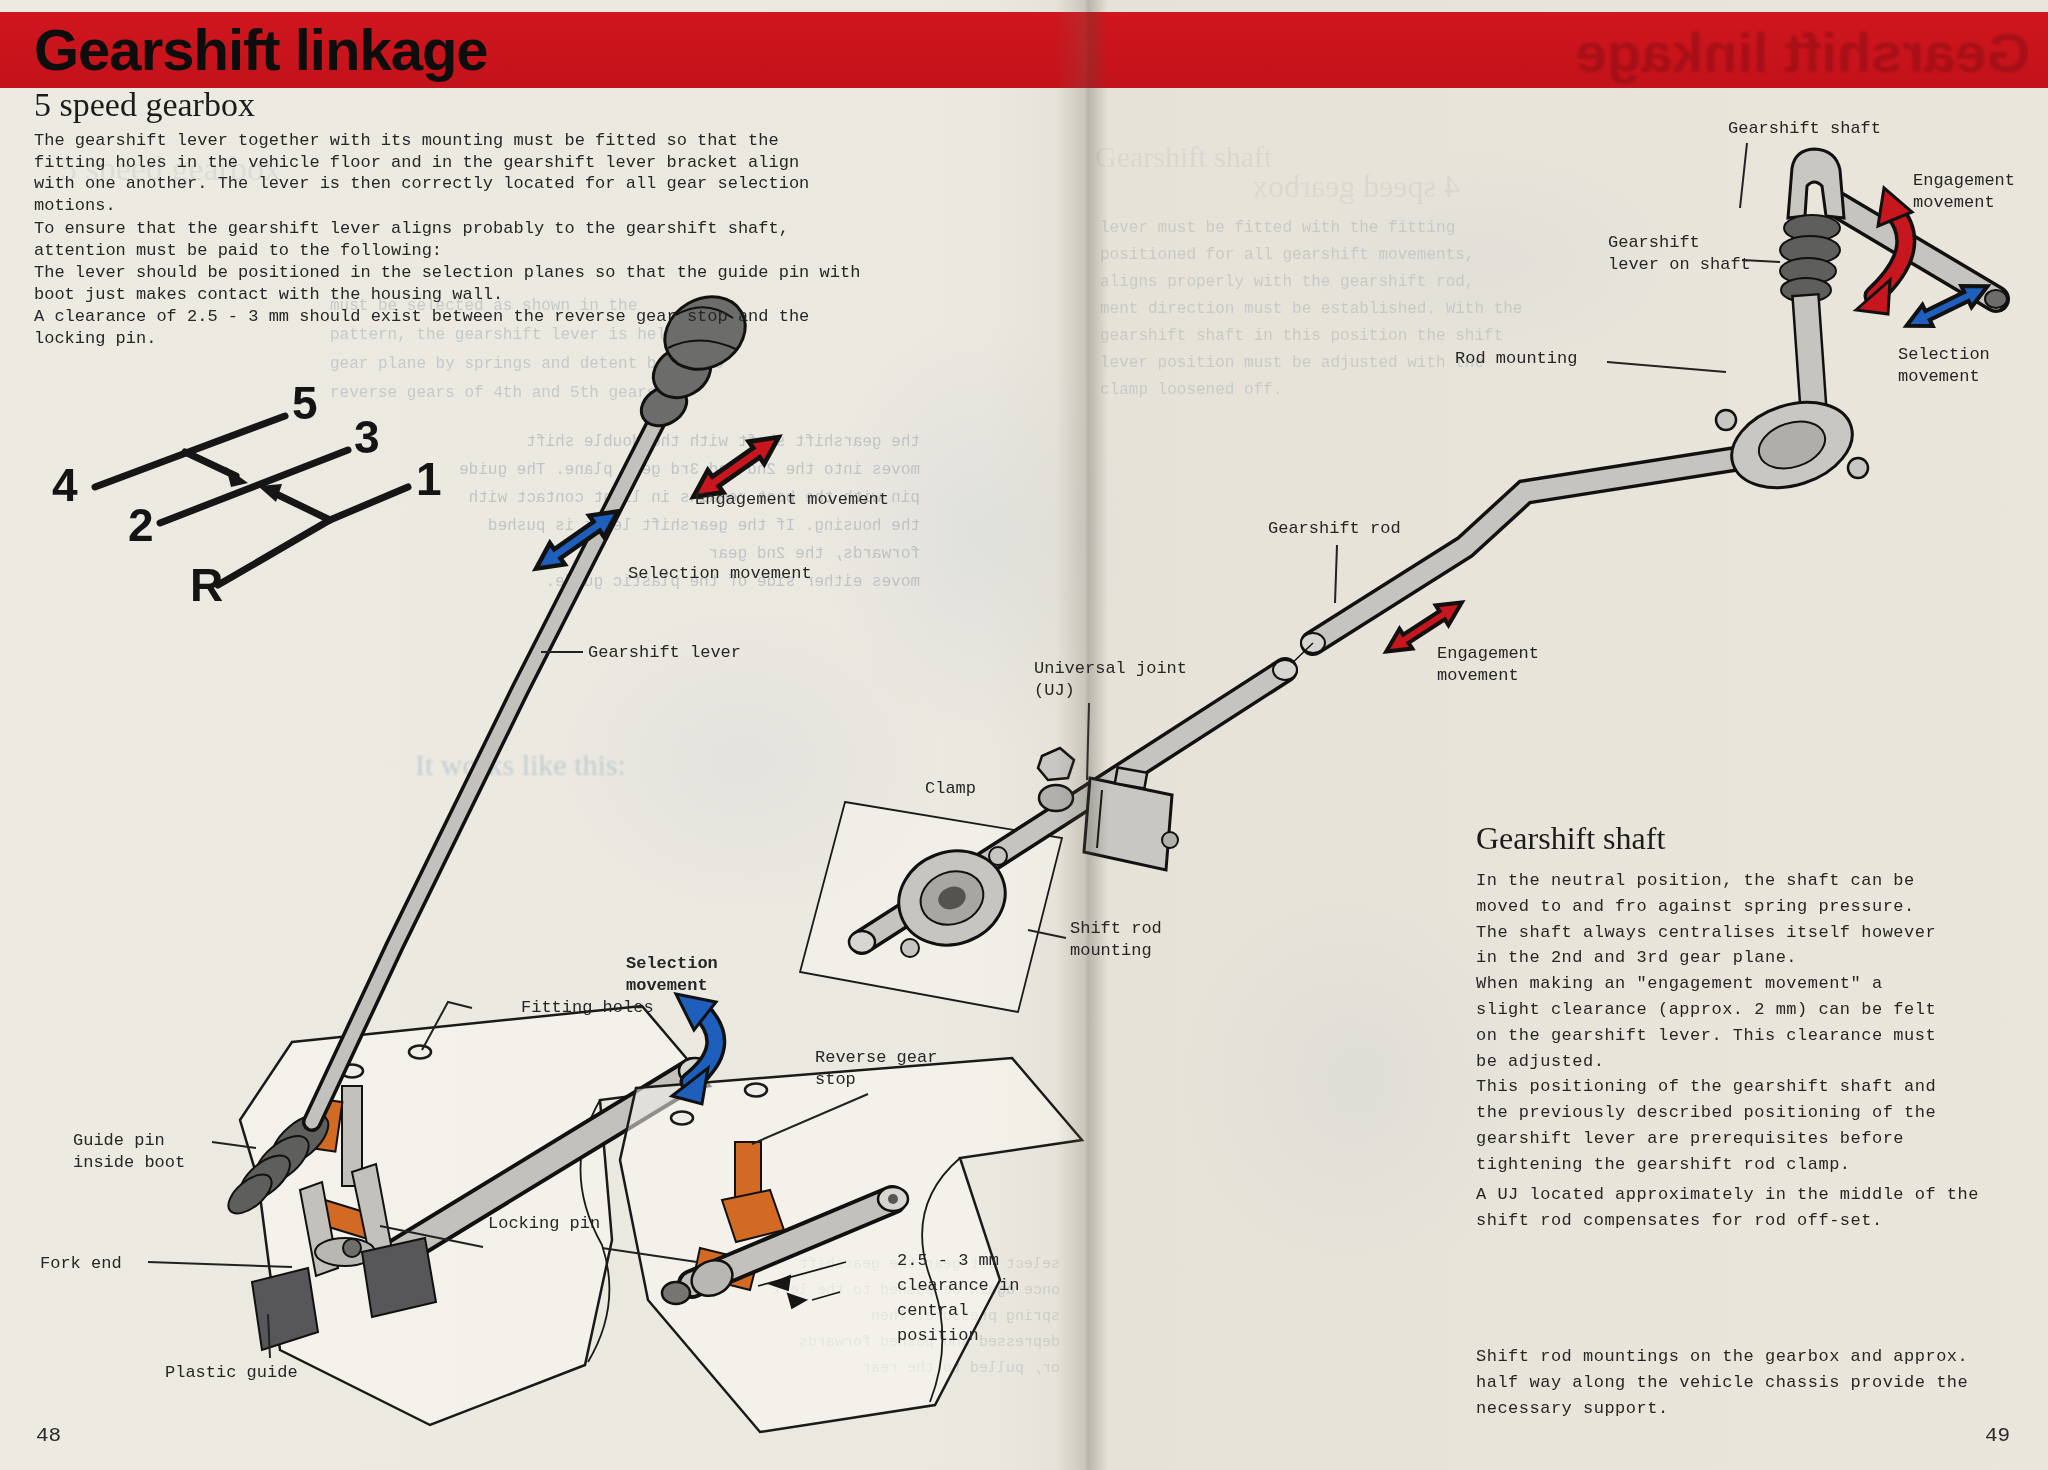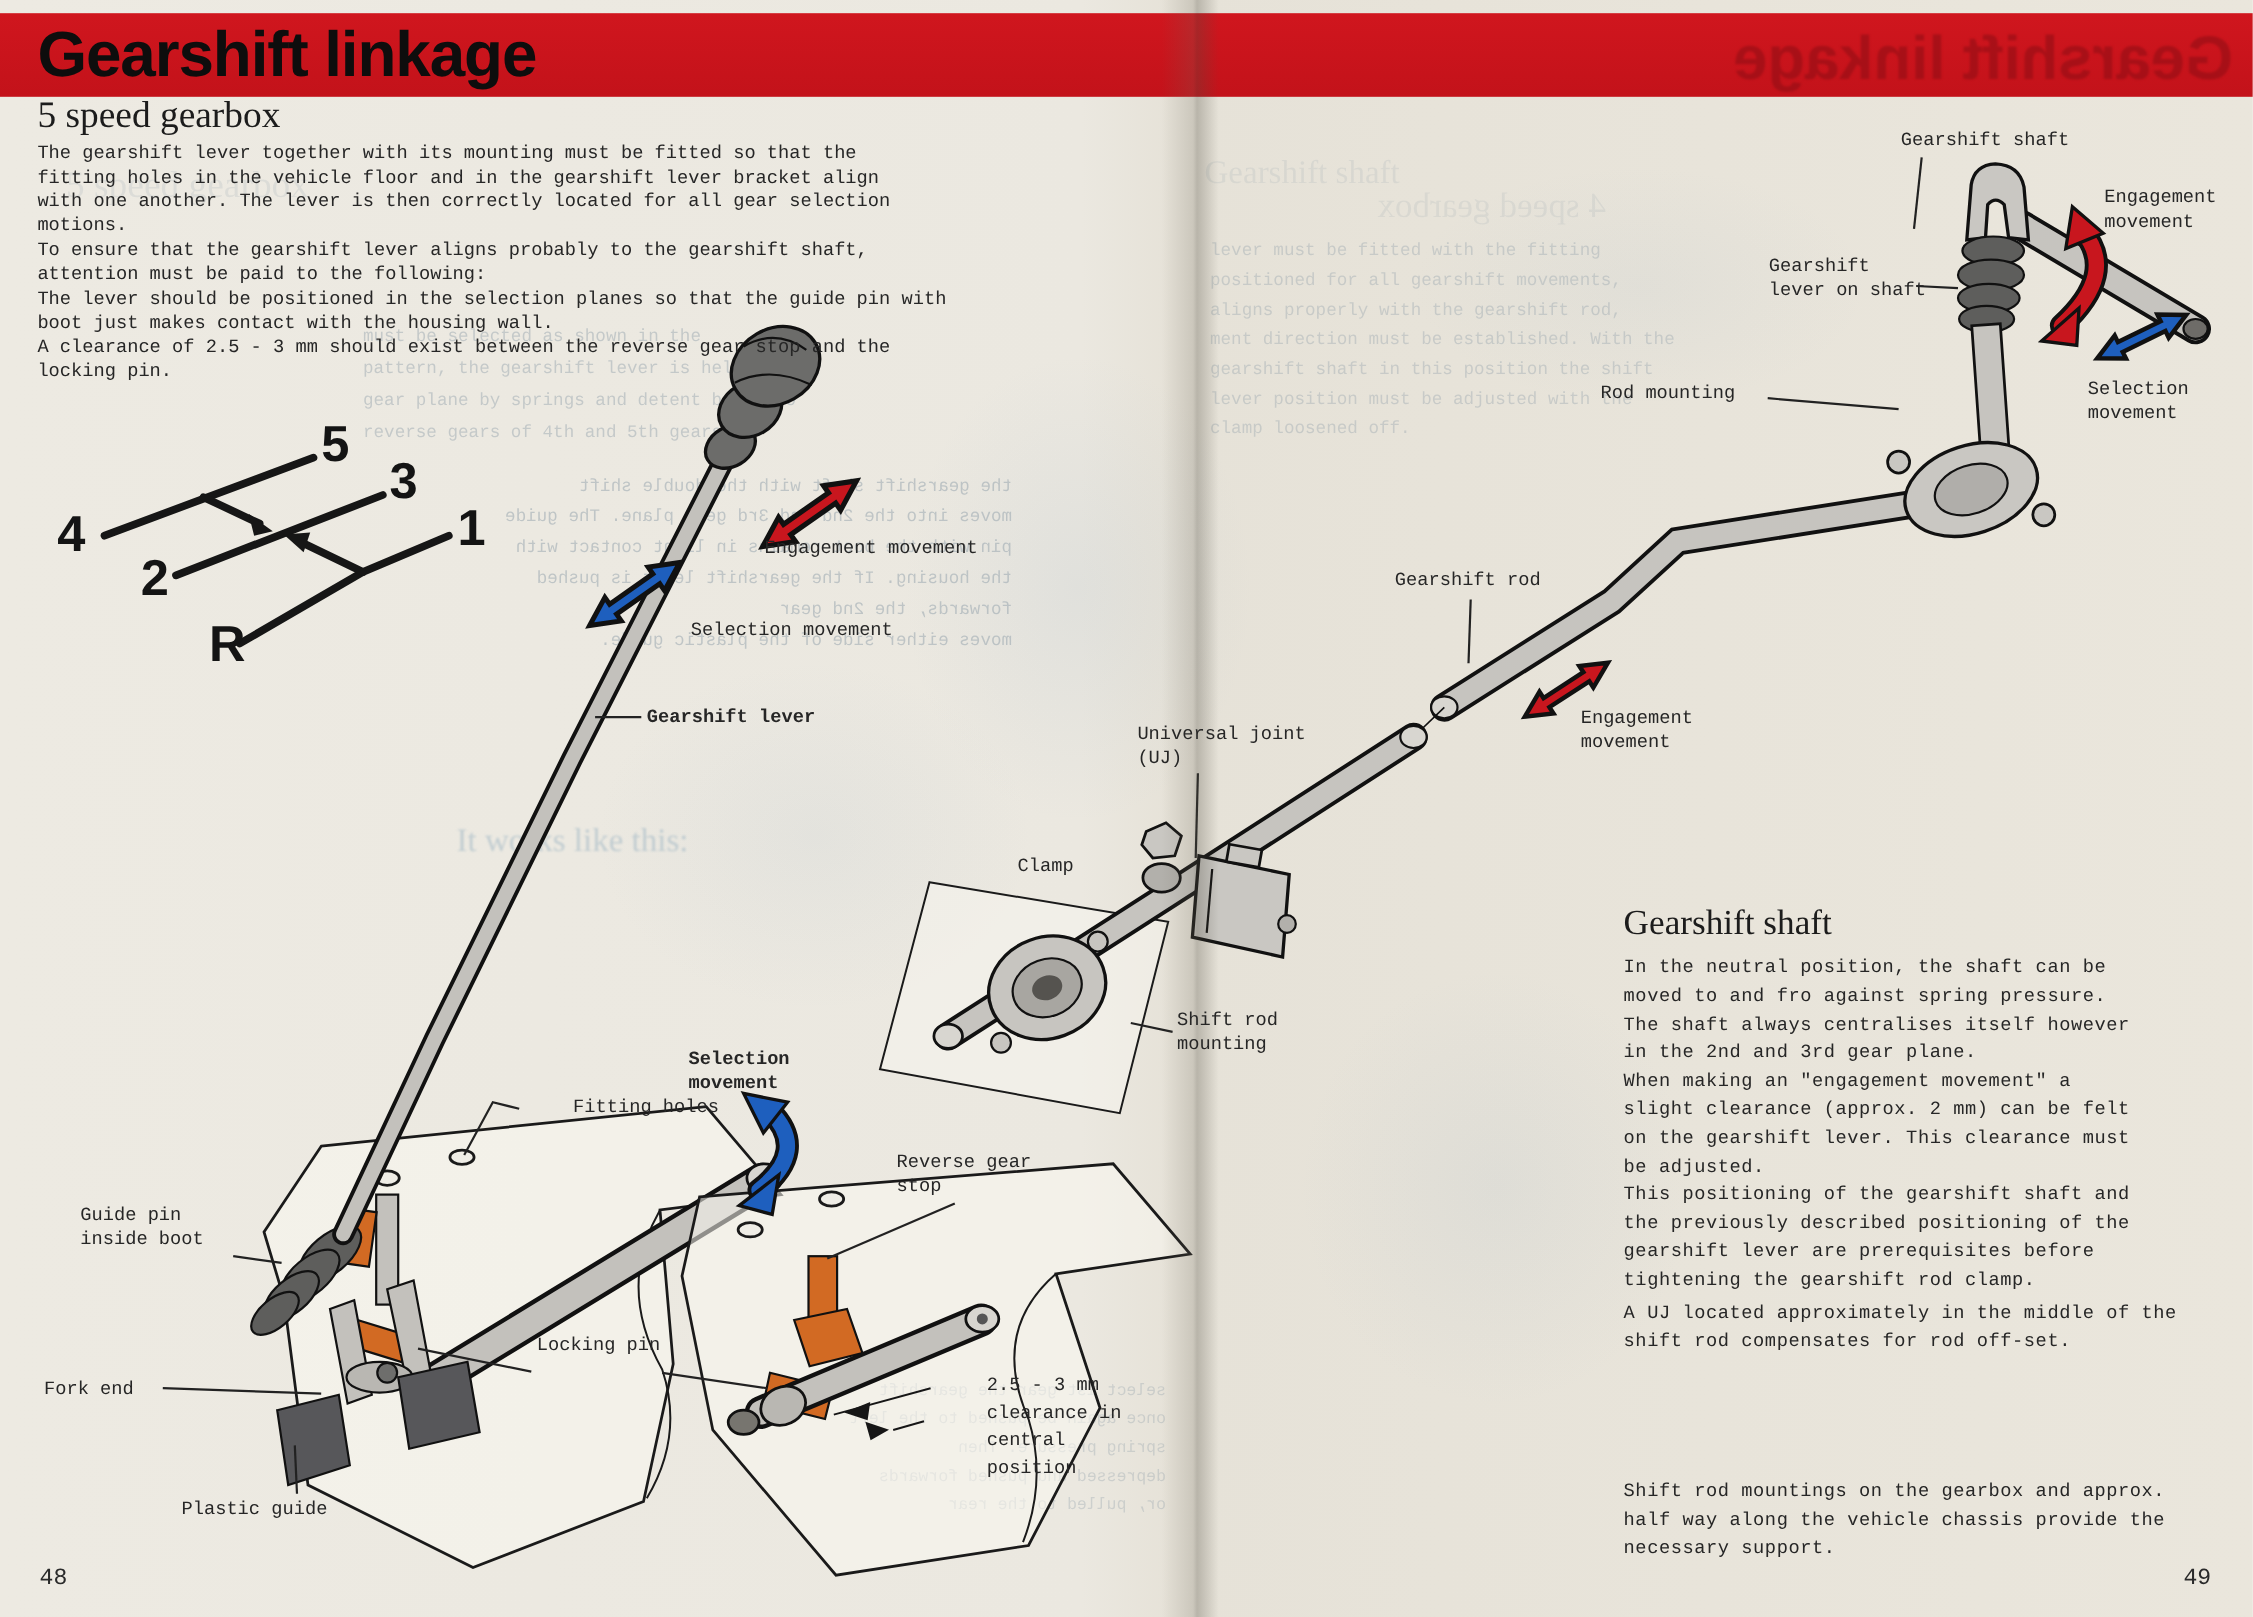--- a/index.html
+++ b/index.html
@@ -260,27 +260,27 @@
 
 <div class="abs gearnum" style="left:292px;top:380px;">5</div>
 <div class="abs gearnum" style="left:354px;top:414px;">3</div>
 <div class="abs gearnum" style="left:416px;top:456px;">1</div>
 <div class="abs gearnum" style="left:52px;top:462px;">4</div>
 <div class="abs gearnum" style="left:128px;top:502px;">2</div>
 <div class="abs gearnum" style="left:190px;top:562px;">R</div>
 
 <div class="abs tw" style="left:695px;top:489px;">Engagement movement</div>
 <div class="abs tw" style="left:628px;top:563px;">Selection movement</div>
-<div class="abs tw" style="left:588px;top:642px;font-weight:bold;">Gearshift lever</div>
+<div class="abs tw" style="left:588px;top:642px;">Gearshift lever</div>
 <div class="abs tw" style="left:476px;top:997px;margin-left:45px;">Fitting holes</div>
 <div class="abs tw twb pre" style="left:626px;top:953px;">Selection
 movement</div>
 <div class="abs tw pre" style="left:815px;top:1047px;">Reverse gear
 stop</div>
-<div class="abs tw pre" style="left:73px;top:1095px;">Guide pin
+<div class="abs tw pre" style="left:73px;top:1130px;">Guide pin
 inside boot</div>
 <div class="abs tw" style="left:40px;top:1253px;">Fork end</div>
 <div class="abs tw" style="left:488px;top:1213px;">Locking pin</div>
 <div class="abs tw" style="left:165px;top:1362px;">Plastic guide</div>
 <div class="abs tw pre" style="left:855px;top:1248px;line-height:25px;margin-left:42px;">2.5 - 3 mm
 clearance in
 central
 position</div>
 <div class="abs pagenum" style="left:36px;top:1424px;">48</div>
 

